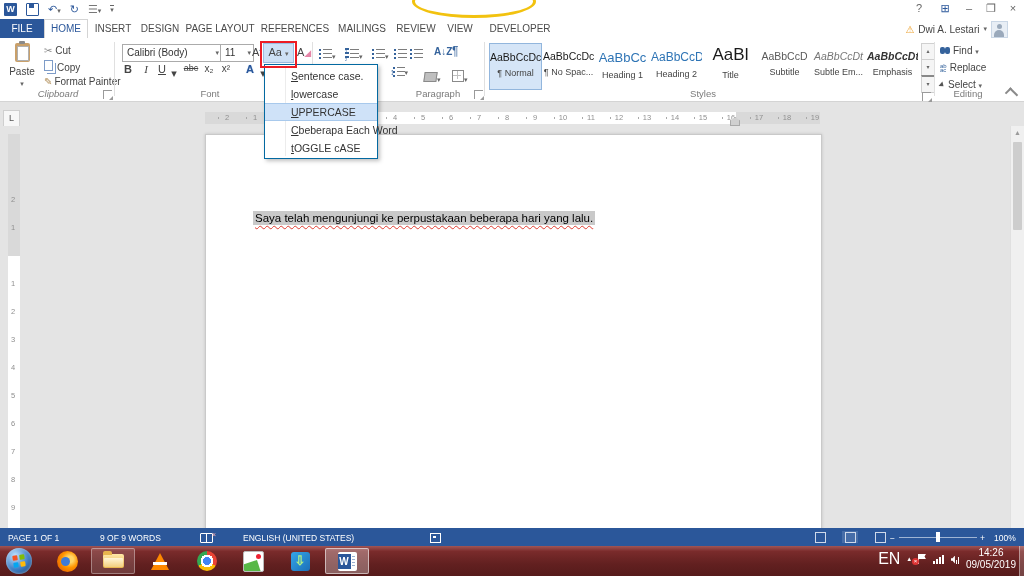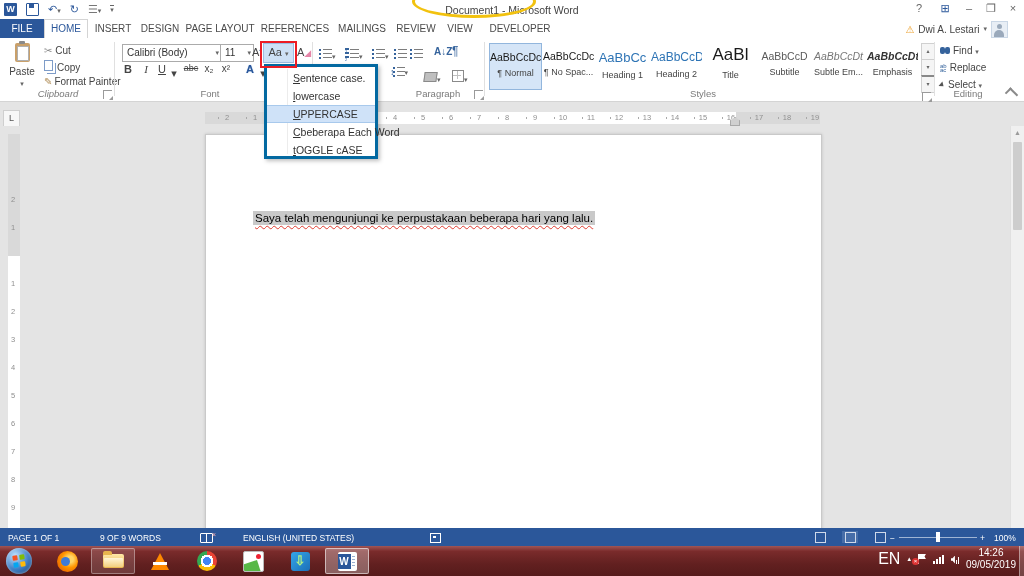--- a/index.html
+++ b/index.html
@@ -74,21 +74,21 @@
   
   .edrow{position:absolute;left:940px;font-size:10px;color:#444;white-space:nowrap;}
   .binoc{display:inline-block;width:10px;height:7px;position:relative;margin-right:3px;}
   .binoc::before,.binoc::after{content:"";position:absolute;top:0;width:5px;height:7px;border-radius:2px;background:#35639c;}
   .binoc::after{right:0;}
   .repl-ic{display:inline-block;font-size:6px;line-height:4.5px;color:#35639c;margin-right:3px;vertical-align:middle;}
   .sel-ic{display:inline-block;width:0;height:0;border-left:4px solid #555;border-top:3px solid transparent;
           border-bottom:3px solid transparent;transform:rotate(40deg);margin-right:4px;}
   .collapse{position:absolute;left:1006px;top:52px;width:9px;height:6px;border-top:2px solid #8a8a8a;border-left:2px solid #8a8a8a;transform:rotate(45deg);}
   
-  .casemenu{position:absolute;left:264px;top:64px;width:114px;height:95px;background:#fff;border:3px solid #0369a1;
+  .casemenu{position:absolute;left:264px;top:64px;width:114px;height:95px;background:#fff;border:1px solid #0369a1;
             box-shadow:2px 2px 4px rgba(0,0,0,.25);z-index:60;padding-top:2px;box-sizing:border-box;}
   .casemenu::before{content:"";position:absolute;left:20px;top:2px;bottom:2px;width:1px;background:#ececec;}
   .cmitem{position:relative;height:18px;line-height:18px;font-size:10.5px;color:#333;padding-left:26px;white-space:nowrap;}
   .cmitem.hl{background:#cfe2f8;border-top:1px solid #a8c9ec;border-bottom:1px solid #a8c9ec;height:16px;line-height:16px;}
   .hot{text-decoration:underline;}
   
   .redbox{position:absolute;left:260px;top:41px;width:33px;height:23px;border:2px solid #ec1c24;z-index:70;}
   .yellowoval{position:absolute;left:412px;top:-15px;width:118px;height:27px;border:3px solid #f2c20f;border-radius:50%;z-index:70;}
   
   .hruler{position:absolute;left:0;top:111px;width:1024px;height:14px;}
@@ -175,21 +175,20 @@
 
   <div class="titlebar">
     <div class="qat">
       <span class="wordlogo">W</span>
       <span class="floppy"></span>
       <span><span>↶</span><span class="dd">▾</span></span>
       <span>↻</span>
       <span style="color:#777;"><span>☰</span><span class="dd">▾</span></span>
       <span class="dd" style="border-top:1px solid #666;">▾</span>
     </div>
-    <div class="title">Document1 - Microsoft Word</div>
     <span class="winbtn" style="right:96px;">?</span>
     <span class="winbtn" style="right:70px;color:#2b579a;">⊞</span>
     <span class="winbtn" style="right:46px;">–</span>
     <span class="winbtn" style="right:24px;">❐</span>
     <span class="winbtn" style="right:2px;">×</span>
   </div>
 
   <div class="tabrow">
     <div class="filetab">FILE</div>
     <span class="rtab active" style="left:66px;">HOME</span>

